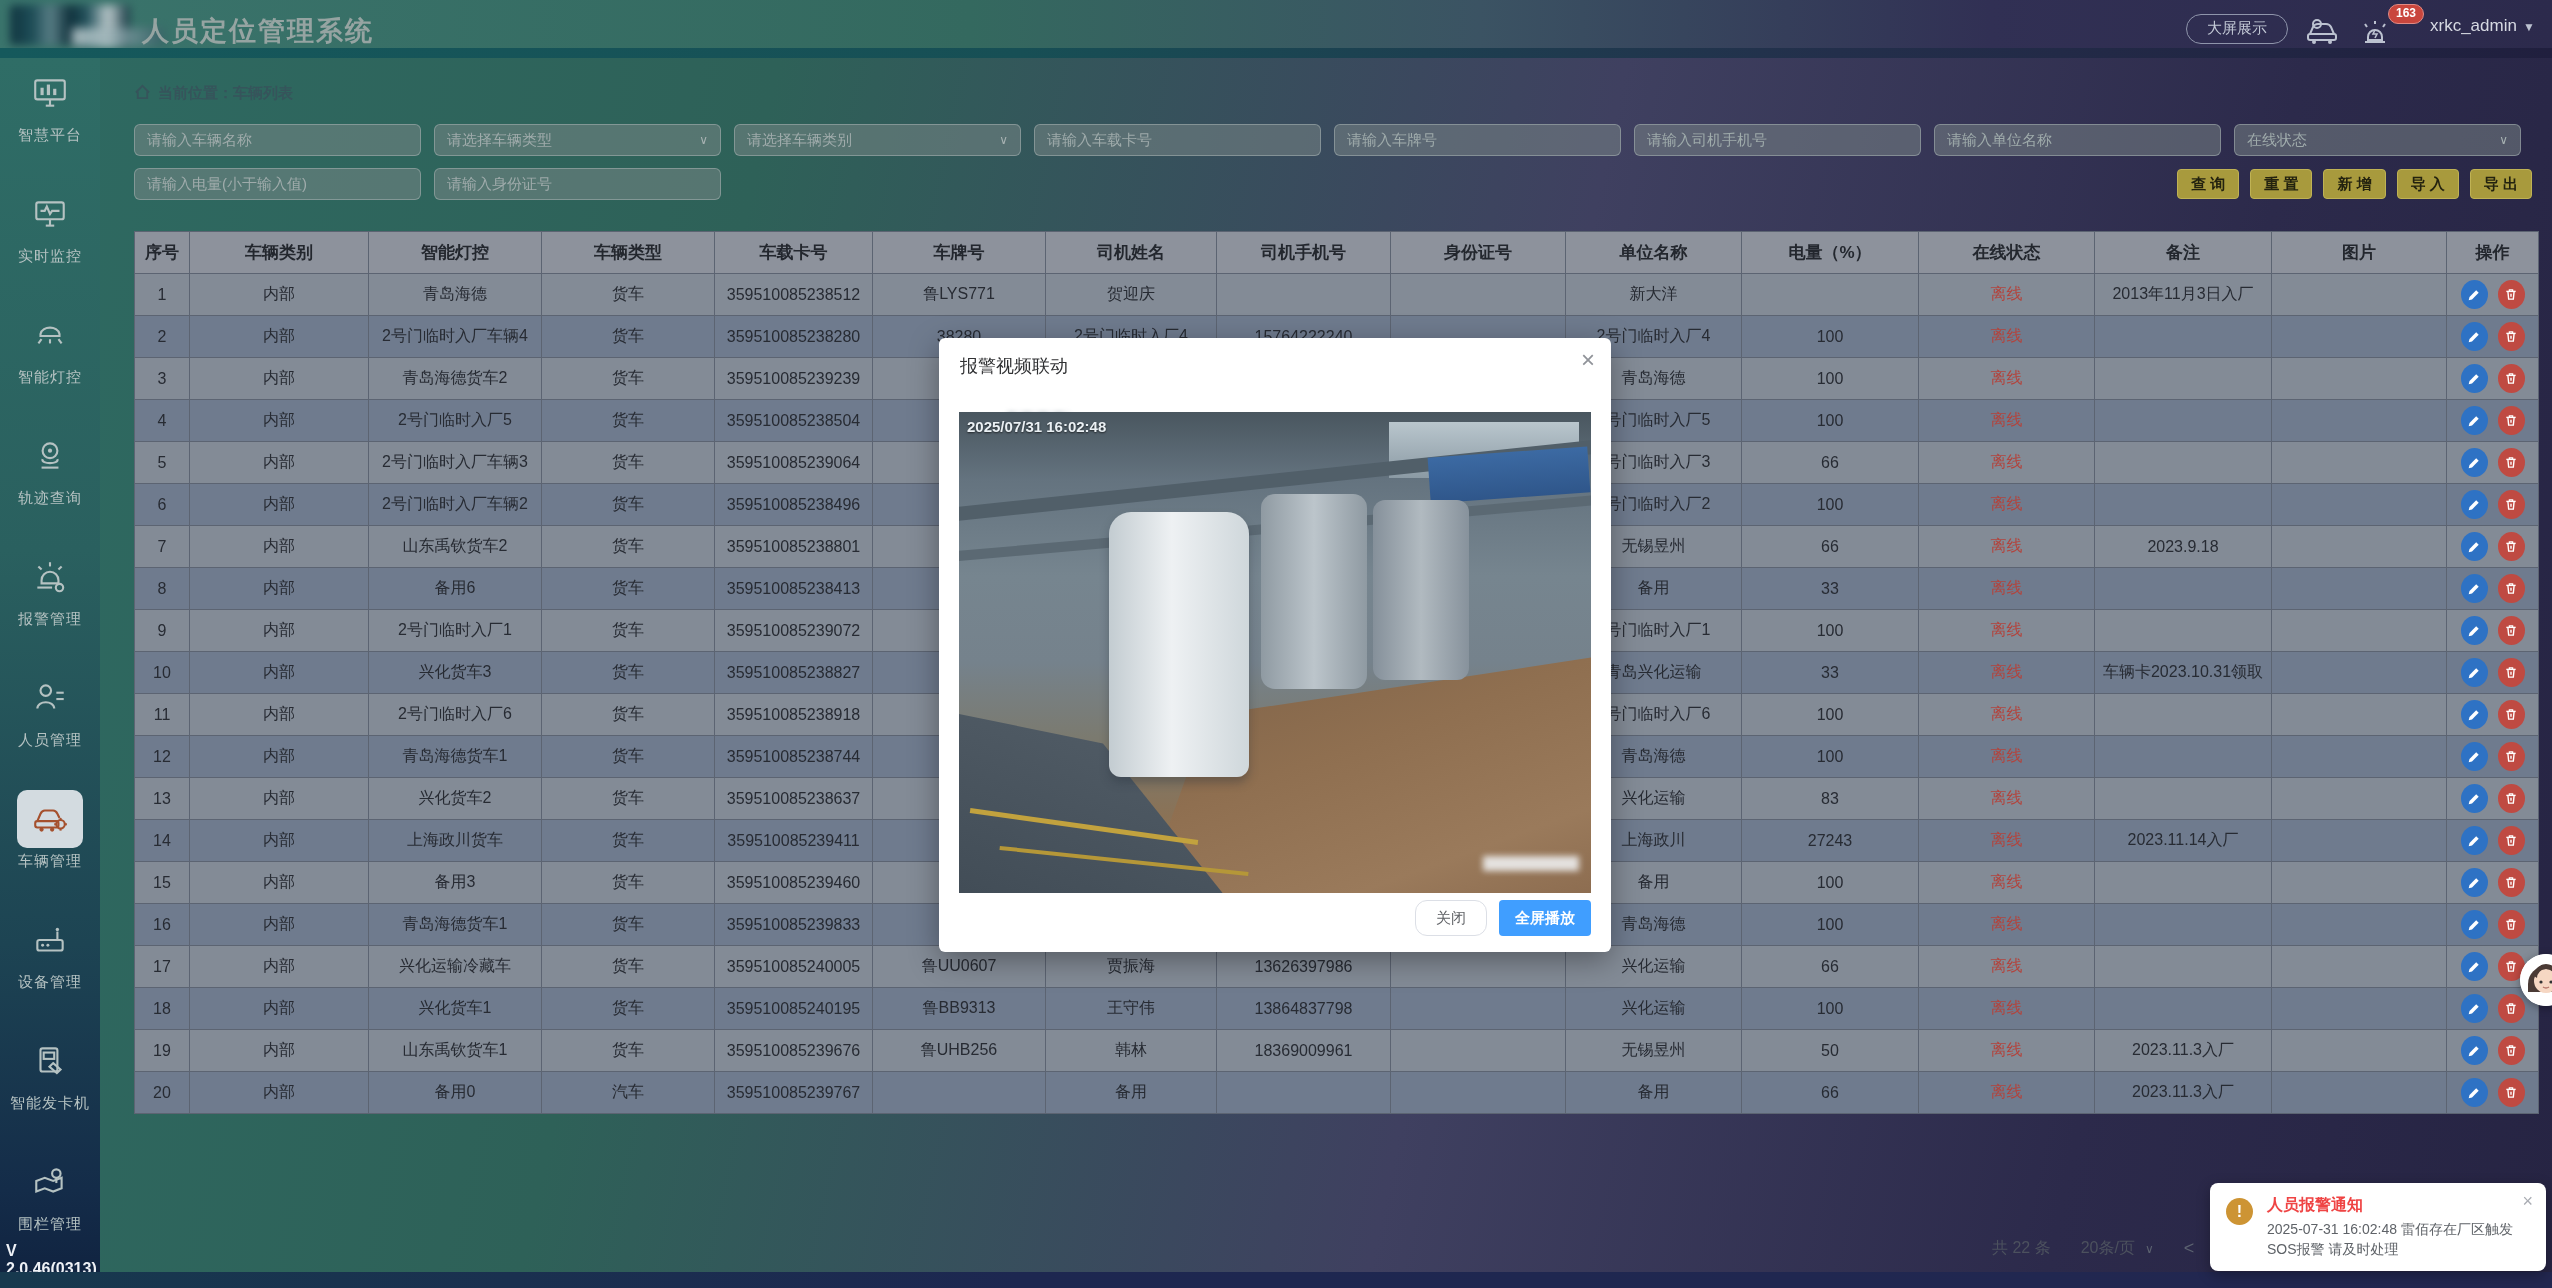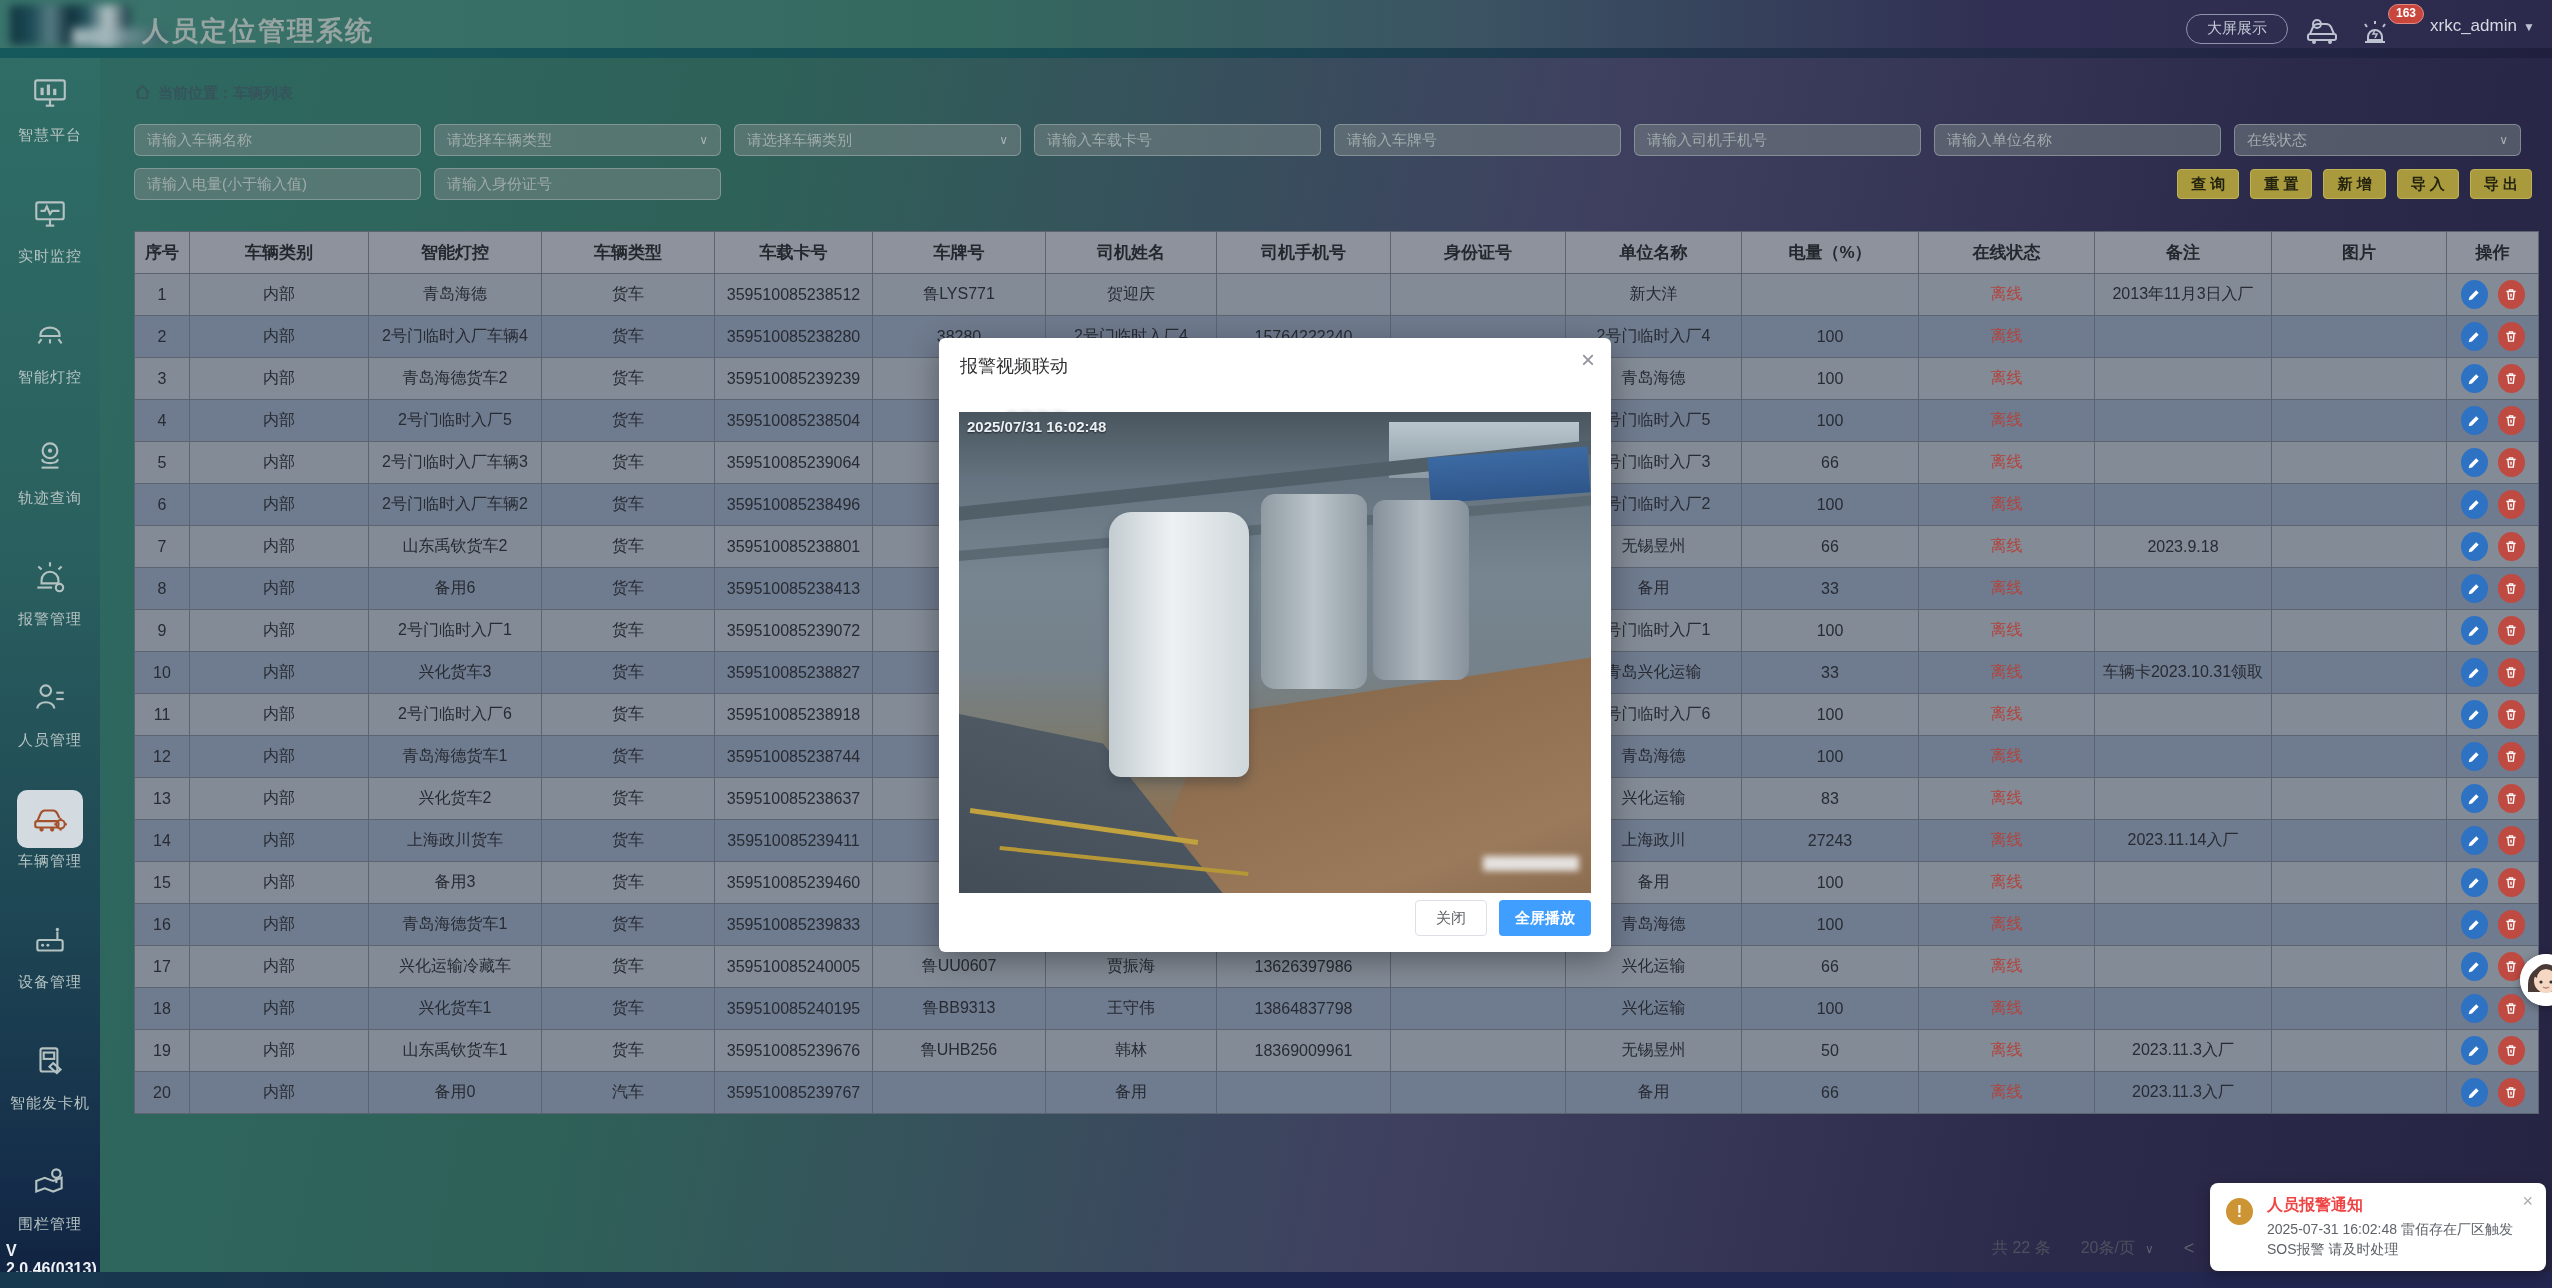--- a/index.html
+++ b/index.html
@@ -92,21 +92,21 @@
     background:linear-gradient(160deg,#7e6248 0%,#8f6f50 40%,#9a7a5b 75%,#8a6a4e 100%);
     clip-path:polygon(0 100%,14% 25%,100% 0,100% 100%);}
   .v-plat{left:-10px;bottom:-8px;width:280px;height:210px;
     background:linear-gradient(200deg,#55606a,#414c56);clip-path:polygon(0 10%,55% 25%,100% 100%,0 100%);}
   .v-rail{left:10px;bottom:64px;width:230px;height:5px;background:#c2a23e;transform:rotate(8deg);}
   .v-rail2{left:40px;bottom:30px;width:250px;height:4px;background:#b59738;transform:rotate(6deg);}
   .v-ts{left:8px;top:6px;color:#eaf0f4;font-size:15px;font-weight:bold;text-shadow:0 1px 2px rgba(0,0,0,.65);}
   .v-blur{right:12px;bottom:22px;width:96px;height:15px;background:rgba(242,245,247,.85);filter:blur(3px);}
   .modal-footer{position:absolute;right:20px;bottom:16px;display:flex;gap:12px;}
   .btn-plain{height:36px;line-height:34px;box-sizing:border-box;padding:0 20px;border:1px solid #dcdfe6;
-    border-radius:4px;background:#fff;color:#606266;font-size:15px;cursor:pointer;}
+    border-radius:12px;background:#fff;color:#606266;font-size:15px;cursor:pointer;}
   .btn-primary{height:36px;line-height:36px;padding:0 16px;border:none;border-radius:4px;background:#409eff;
     color:#fff;font-size:15px;font-weight:bold;cursor:pointer;}
   
   .toast{position:absolute;left:2210px;top:1183px;width:336px;height:88px;background:#fff;border-radius:8px;
     box-shadow:0 4px 14px rgba(0,0,0,.3);z-index:60;}
   .toast-icon{position:absolute;left:16px;top:15px;width:27px;height:27px;border-radius:50%;background:#cd9434;
     color:#fff;font-weight:bold;text-align:center;line-height:27px;font-size:16px;}
   .toast-title{position:absolute;left:57px;top:12px;font-size:16px;font-weight:bold;color:#ef4444;}
   .toast-body{position:absolute;left:57px;top:36px;width:256px;font-size:14px;color:#5f6368;line-height:1.45;}
   .toast-close{position:absolute;right:13px;top:8px;color:#a9acb3;font-size:18px;cursor:pointer;}

